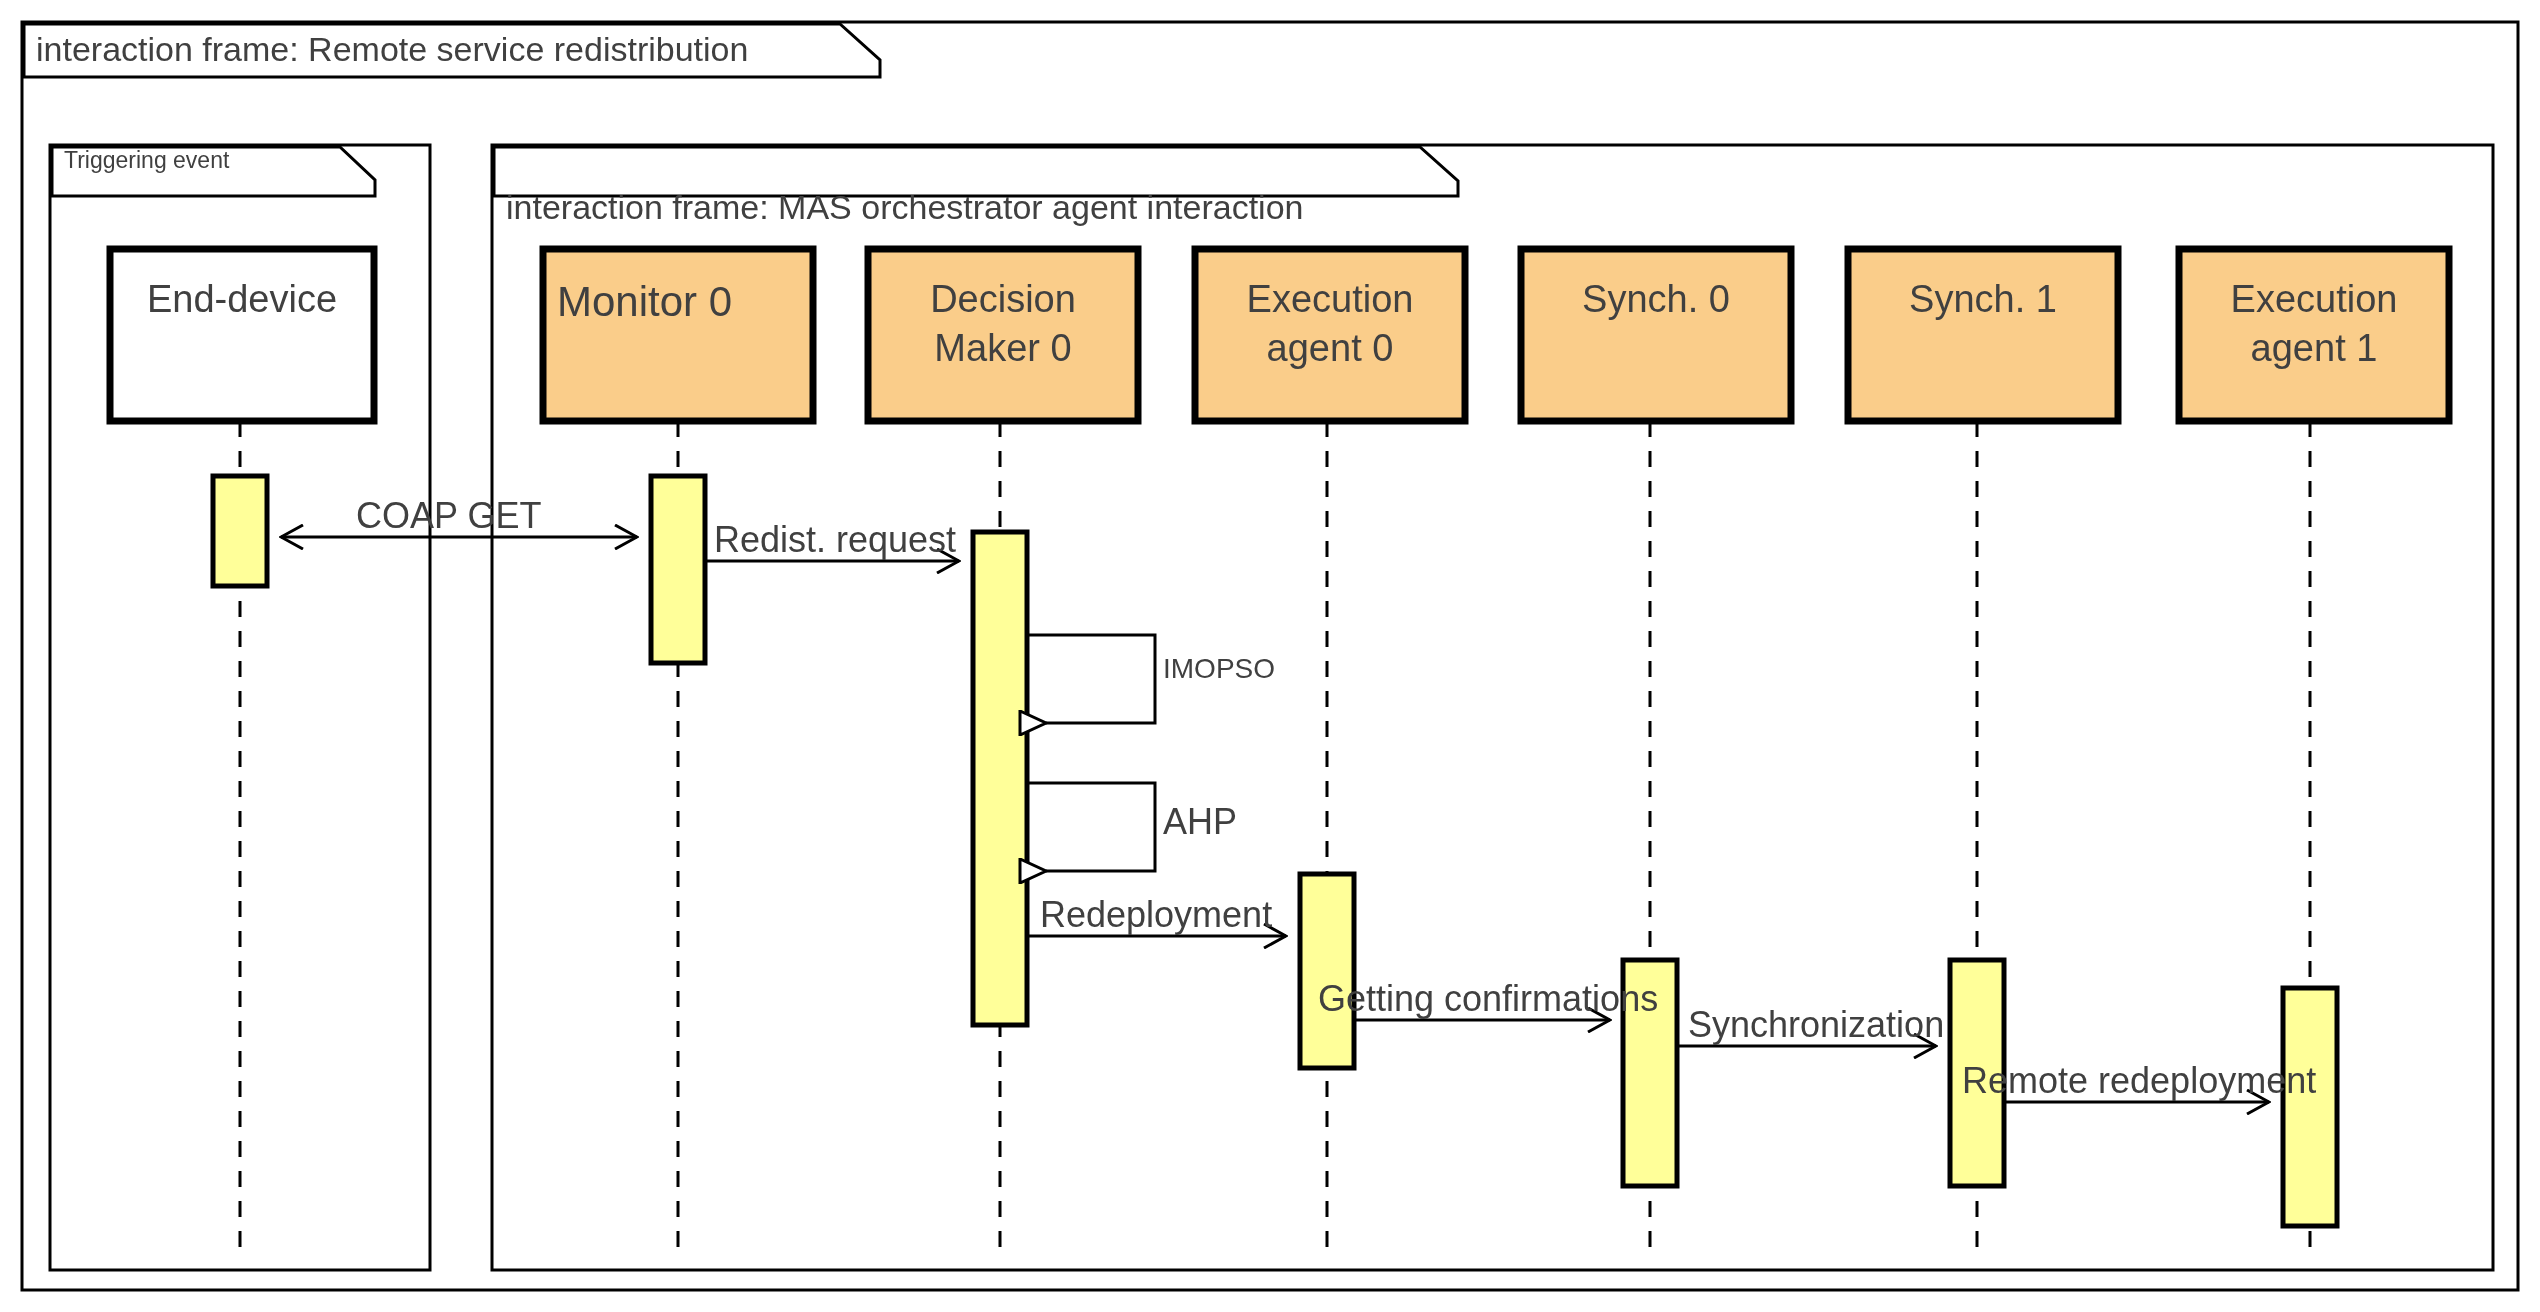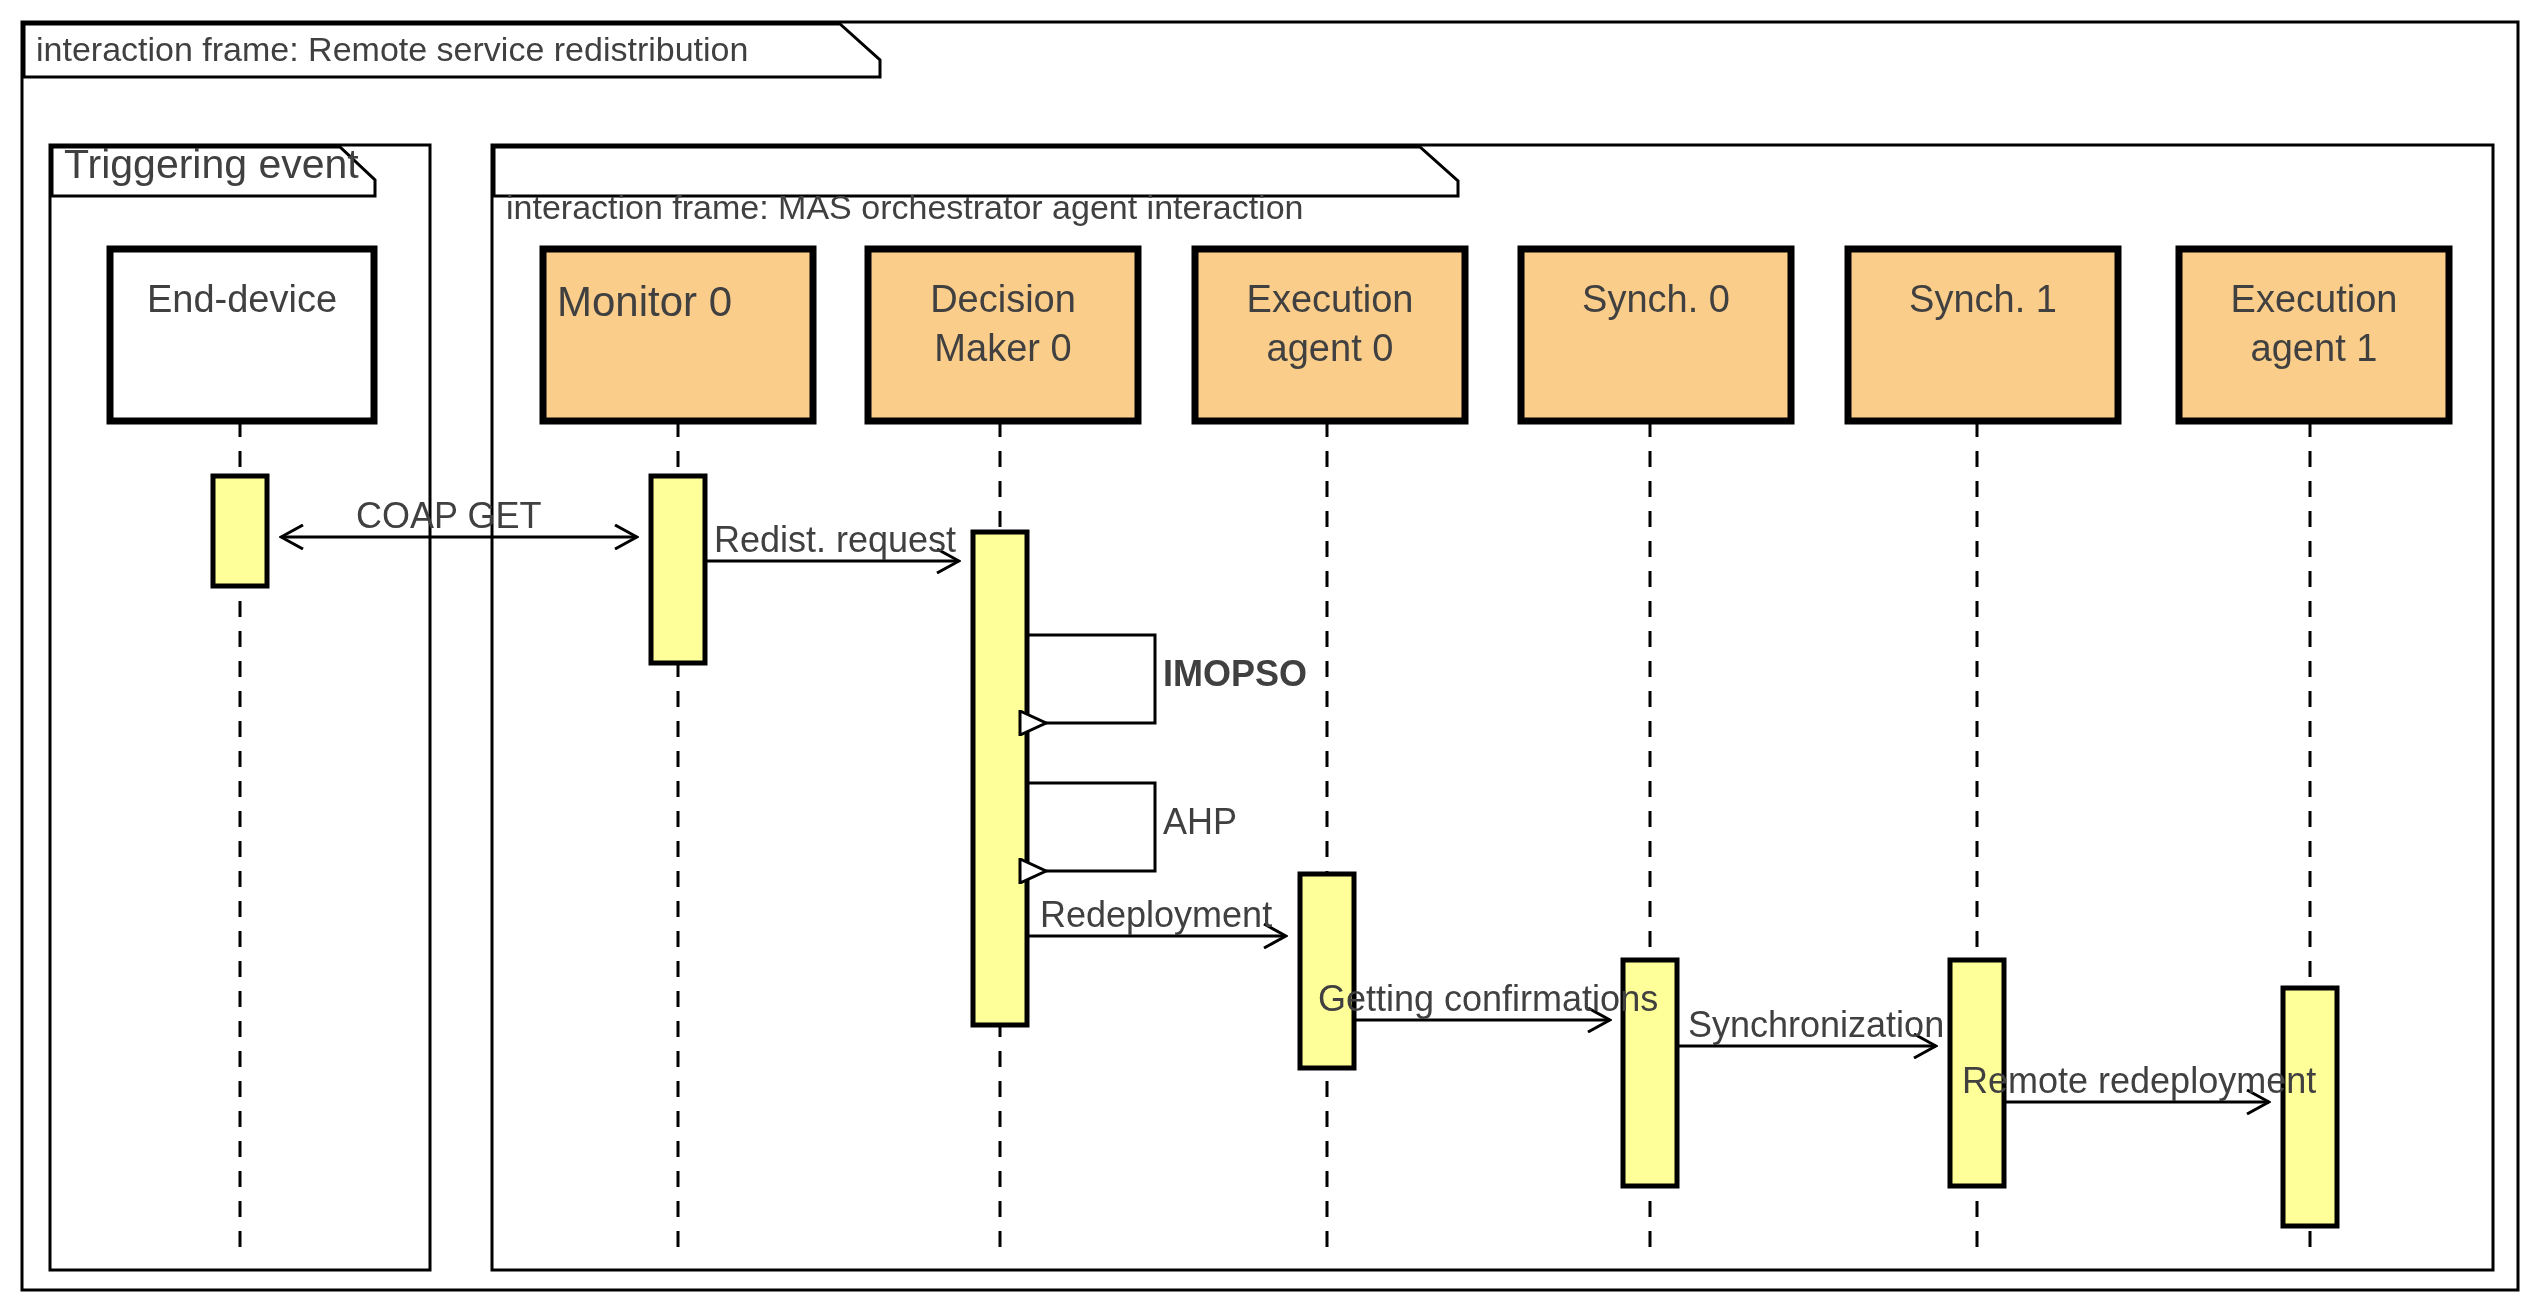--- a/index.html
+++ b/index.html
@@ -87,21 +87,21 @@
       <line x1="1356" y1="1020" x2="1610" y2="1020" marker-end="url(#openArrowR)"></line>
 
       <line x1="1679" y1="1046" x2="1936" y2="1046" marker-end="url(#openArrowR)"></line>
 
       <line x1="2006" y1="1102" x2="2269" y2="1102" marker-end="url(#openArrowR)"></line>
     </g>
   </svg>
 
   <div class="lbl" style="left:36px;top:30px;font-size:34px;">interaction frame: Remote service redistribution</div>
 
-  <div class="lbl" style="left:64px;top:141px;font-size:41px;">Triggering event</div>
+  <div class="lbl" style="left:64px;top:147px;font-size:23px;">Triggering event</div>
 
   <div class="lbl" style="left:506px;top:153px;font-size:34px;margin-top:35px;">interaction frame: MAS orchestrator agent interaction</div>
 
   <div class="lbl" style="left:110px;top:278px;width:264px;text-align:center;font-size:38px;">End-device</div>
 
   <div class="lbl" style="left:557px;top:278px;width:270px;font-size:42px;">Monitor 0</div>
 
   <div class="lbl" style="left:868px;top:278px;width:270px;text-align:center;font-size:38px;">Decision</div>
   <div class="lbl" style="left:868px;top:327px;width:270px;text-align:center;font-size:38px;">Maker 0</div>
 
@@ -112,21 +112,21 @@
 
   <div class="lbl" style="left:1848px;top:278px;width:270px;text-align:center;font-size:38px;">Synch. 1</div>
 
   <div class="lbl" style="left:2179px;top:278px;width:270px;text-align:center;font-size:38px;">Execution</div>
   <div class="lbl" style="left:2179px;top:327px;width:270px;text-align:center;font-size:38px;">agent 1</div>
 
   <div class="lbl" style="left:356px;top:495px;font-size:36px;">COAP GET</div>
 
   <div class="lbl" style="left:714px;top:519px;font-size:36px;">Redist. request</div>
 
-  <div class="lbl" style="left:1163px;top:653px;font-size:36px;font-weight:bold;">IMOPSO</div>
+  <div class="lbl" style="left:1163px;top:653px;font-size:28px;">IMOPSO</div>
 
   <div class="lbl" style="left:1163px;top:801px;font-size:36px;">AHP</div>
 
   <div class="lbl" style="left:1040px;top:894px;font-size:36px;">Redeployment</div>
 
   <div class="lbl" style="left:1318px;top:978px;font-size:36px;">Getting confirmations</div>
 
   <div class="lbl" style="left:1688px;top:1004px;font-size:36px;">Synchronization</div>
 
   <div class="lbl" style="left:1962px;top:1060px;font-size:36px;">Remote redeployment</div>

